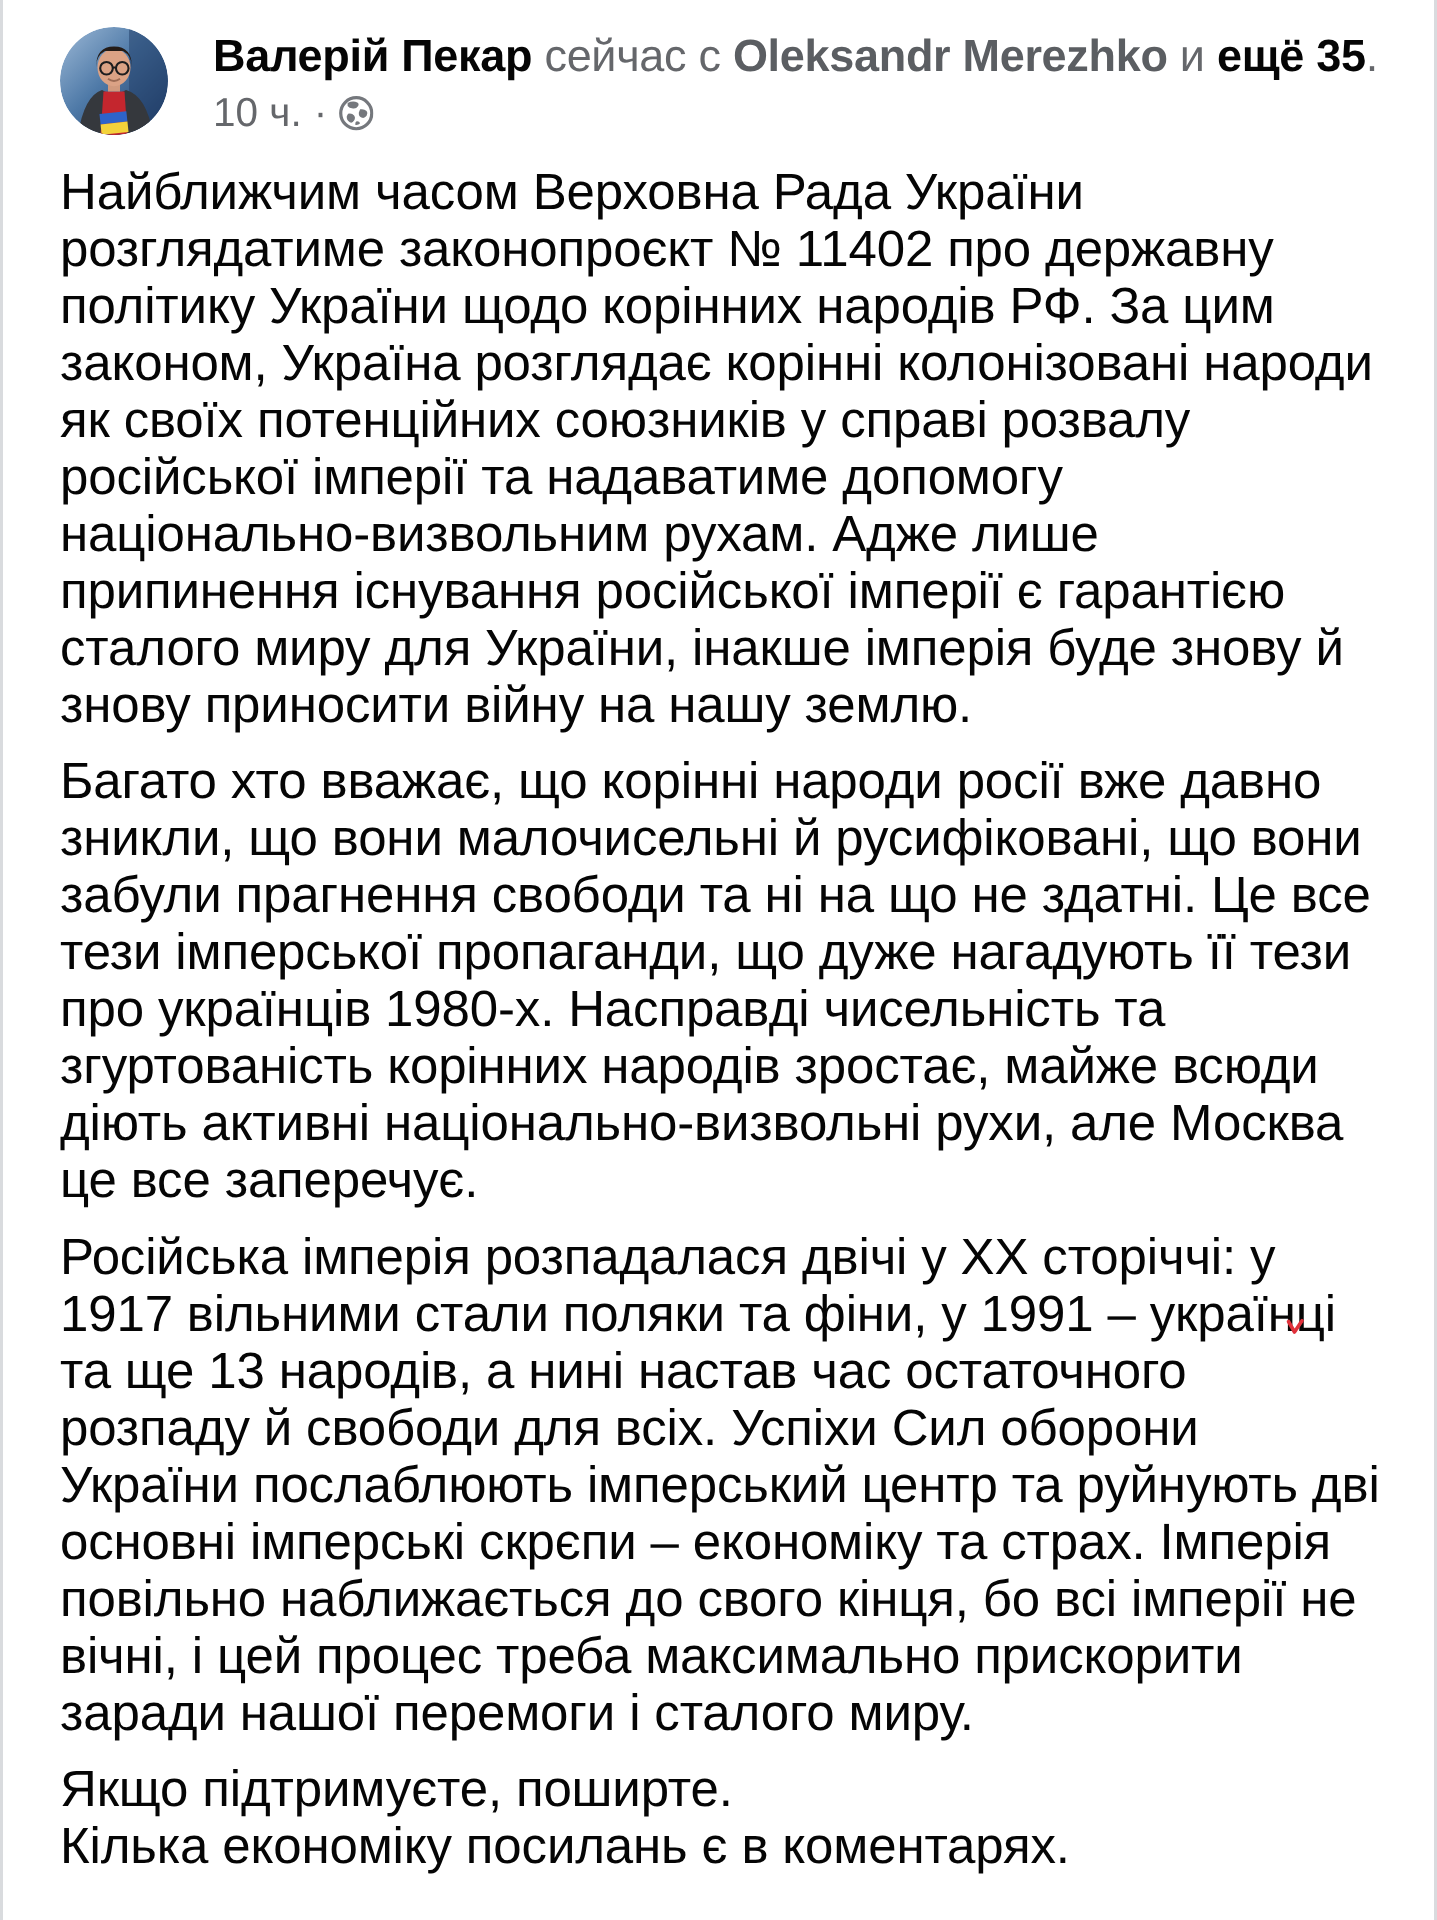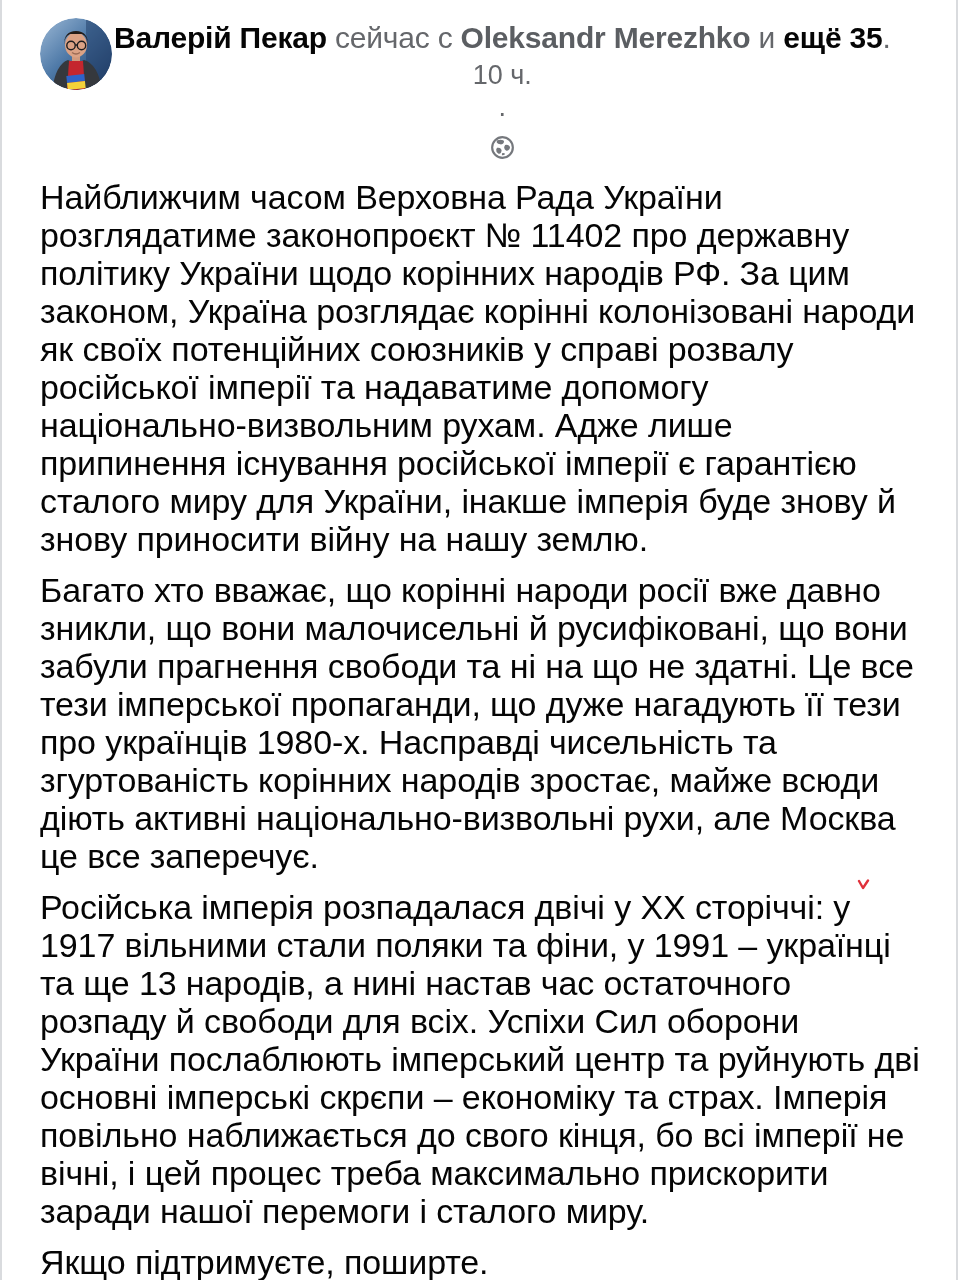--- a/index.html
+++ b/index.html
@@ -11,37 +11,37 @@
     height: 1280px;
     box-sizing: border-box;
     background: #ffffff;
     border-left: 2px solid #d9dbde;
     border-right: 2px solid #d9dbde;
     padding: 18px 34px 0 38px;
     overflow: hidden;
   }
 
   
-  .post-header { display: flex; gap: 2px; align-items: flex-start; }
+  .post-header { display: flex; gap: 30px; align-items: flex-start; }
   .avatar {
     width: 72px; height: 72px; flex: 0 0 72px;
     border-radius: 50%; overflow: hidden; cursor: pointer;
   }
   .avatar svg { display: block; }
   .header-text { padding-top: 1px; min-width: 0; }
   .header-line1 {
     font-size: 30px; line-height: 37px; color: #050505; letter-spacing: -0.2px;
   }
   .author { font-weight: bold; color: #050505; cursor: pointer; }
   .gray-txt { color: #65676B; }
   .tagged { font-weight: bold; color: #5b5e62; cursor: pointer; }
   .more-count { font-weight: bold; color: #050505; cursor: pointer; }
   .header-line2 {
     display: flex; align-items: center; gap: 8px;
-    margin-top: 4px; font-size: 27px; line-height: 30px; color: #65676B; flex-direction: column;
+    margin-top: 4px; font-size: 27px; line-height: 30px; color: #65676B;
   }
   .timestamp { cursor: pointer; }
   .dot-sep { color: #65676B; }
   .globe { display: inline-flex; }
 
   
   .post-body { margin-top: 19px; }
   .post-paragraph {
     margin: 0 0 13px 0;
     font-size: 34px; line-height: 38px; color: #050505;
@@ -119,21 +119,21 @@
         </span>
       </div>
     </div>
   </div>
 
   <div class="post-body">
     <p class="post-paragraph">Найближчим часом Верховна Рада України розглядатиме законопроєкт № 11402 про державну політику України щодо корінних народів РФ. За цим законом, Україна розглядає корінні колонізовані народи як своїх потенційних союзників у справі розвалу російської імперії та надаватиме допомогу національно-визвольним рухам. Адже лише припинення існування російської імперії є гарантією сталого миру для України, інакше імперія буде знову й знову приносити війну на нашу землю.</p>
     <p class="post-paragraph">Багато хто вважає, що корінні народи росії вже давно зникли, що вони малочисельні й русифіковані, що вони забули прагнення свободи та ні на що не здатні. Це все тези імперської пропаганди, що дуже нагадують її тези про українців 1980-х. Насправді чисельність та згуртованість корінних народів зростає, майже всюди діють активні національно-визвольні рухи, але Москва це все заперечує.</p>
     <p class="post-paragraph">Російська імперія розпадалася двічі у ХХ сторіччі: у 1917 вільними стали поляки та фіни, у 1991 – українці та ще 13 народів, а нині настав час остаточного розпаду й свободи для всіх. Успіхи Сил оборони України послаблюють імперський центр та руйнують дві основні імперські скрєпи – економіку та страх. Імперія повільно наближається до свого кінця, бо всі імперії не вічні, і цей процес треба максимально прискорити заради нашої перемоги і сталого миру.</p>
     <p class="post-paragraph">Якщо підтримуєте, поширте.
-Кілька корисних посилань є в коментарях.</p>
+Кілька економіку посилань є в коментарях.</p>
 
     <p class="post-paragraph hashtag-line">
       <span class="hashtag-plain">#11402</span>
       
       
     </p>
   </div>
 
   <svg class="spell-mark" viewBox="0 0 13 11">
     <path d="M2 2 L6 9 L11 1.5" stroke="#E0313B" stroke-width="2.4" fill="none" stroke-linecap="round" stroke-linejoin="round"></path>

